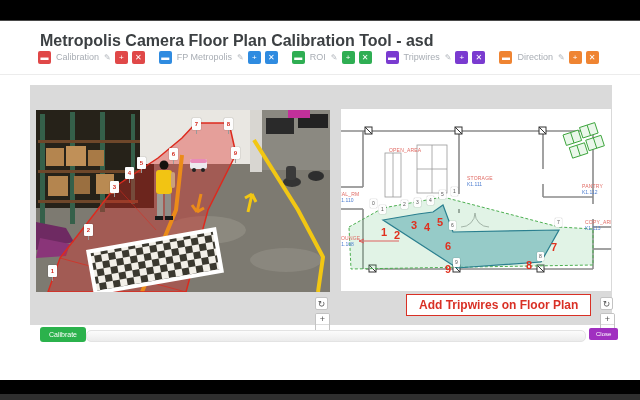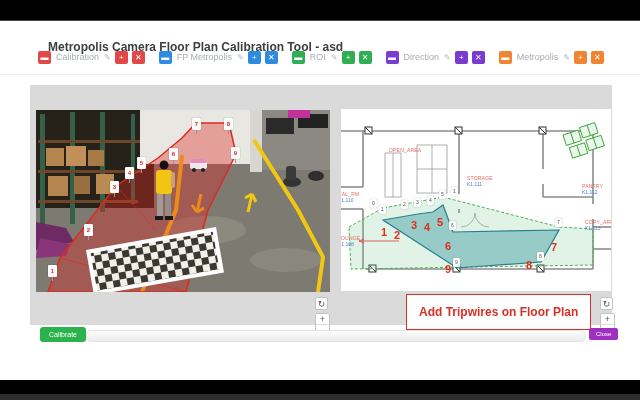--- a/index.html
+++ b/index.html
@@ -2,21 +2,21 @@
 <html><head>
 <meta charset="utf-8">
 <style>
   html,body{margin:0;padding:0;background:#000;}
   .screen{position:relative;width:640px;height:400px;overflow:hidden;background:#000;
           font-family:"Liberation Sans",sans-serif;}
   .letterbox-top{position:absolute;left:0;top:0;width:640px;height:20px;background:#000;border-bottom:1px solid #4a4a4a;}
   .letterbox-bottom{position:absolute;left:0;top:380px;width:640px;height:14px;background:#000;}
   .letterbox-strip{position:absolute;left:0;top:394px;width:640px;height:6px;background:#2e2e2e;}
   .page{position:absolute;left:0;top:21px;width:640px;height:359px;background:#fff;}
-  .page-title{position:absolute;left:40px;top:11px;font-size:12px;font-weight:bold;color:#3c4043;margin:8px;}
+  .page-title{position:absolute;left:40px;top:11px;font-size:16px;font-weight:bold;color:#3c4043;margin:0;}
   
   .toolbar{position:absolute;left:38px;top:28px;height:16px;display:flex;align-items:center;gap:5px;}
   .tb-group{display:flex;align-items:center;gap:4px;margin-right:9px;}
   .tb-btn{width:13px;height:13px;border:none;border-radius:2px;color:#fff;font-size:8px;line-height:13px;
           text-align:center;padding:0;cursor:pointer;display:inline-block;}
   .tb-label{font-size:9px;color:#a8adb4;margin:0 1px 0 1px;white-space:nowrap;}
   .tb-pencil{font-size:8px;color:#b5b9bf;}
   .toolbar-divider{position:absolute;left:0;top:53px;width:640px;height:0;border-top:1px solid #ececec;}
   
   .workspace{position:absolute;left:30px;top:64px;width:582px;height:240px;background:#dadada;}
@@ -36,21 +36,21 @@
   .room .rname{display:block;font-size:5px;color:#e06a63;letter-spacing:.2px;}
   .room .rcode{display:block;font-size:5px;color:#4f7fd0;}
   
   .pc-refresh{position:absolute;width:13px;height:13px;background:#fff;border:1px solid #c3c3c3;border-radius:2px;
               font-size:9px;line-height:12px;text-align:center;color:#555;padding:0;cursor:pointer;}
   .pc-zoom{position:absolute;width:13px;background:#fff;border:1px solid #c3c3c3;border-radius:2px;overflow:hidden;}
   .pc-zoom button{display:block;width:13px;height:11px;border:none;background:#fff;font-size:9px;line-height:10px;
                   color:#555;padding:0;cursor:pointer;}
   .pc-zoom button:first-child{border-bottom:1px solid #ddd;}
   .fp-note{position:absolute;left:376px;top:209px;background:#fff;border:1px solid #d93025;color:#d93025;
-           font-size:12px;font-weight:bold;padding:10px 12px;white-space:nowrap;}
+           font-size:12px;font-weight:bold;padding:3px 12px;white-space:nowrap;}
   
   .bottombar{position:absolute;left:0;top:305px;width:640px;height:22px;}
   .btn-calibrate{position:absolute;left:40px;top:1px;background:#2bb24c;color:#fff;border:none;border-radius:3px;
                  font-size:7px;padding:4px 9px;cursor:pointer;}
   .progress-track{position:absolute;left:86px;top:4px;width:498px;height:10px;border-radius:5px;
                   background:linear-gradient(#fcfcfc,#ececec);border:1px solid #e3e3e3;}
   .btn-close{position:absolute;left:589px;top:2px;background:#a030c0;color:#fff;border:none;border-radius:2px;
              font-size:6px;padding:3px 7px;cursor:pointer;}
 </style>
 </head>
@@ -79,28 +79,28 @@
         </div>
         <div class="tb-group">
           <button class="tb-btn" style="background: rgb(47, 174, 83);">▬</button>
           <span class="tb-label">ROI</span>
           <span class="tb-pencil">✎</span>
           <button class="tb-btn" style="background: rgb(47, 174, 83);">+</button>
           <button class="tb-btn" style="background: rgb(47, 174, 83);">✕</button>
         </div>
         <div class="tb-group">
           <button class="tb-btn" style="background: rgb(122, 59, 208);">▬</button>
-          <span class="tb-label">Direction</span>
+          <span class="tb-label">Tripwires</span>
           <span class="tb-pencil">✎</span>
           <button class="tb-btn" style="background: rgb(122, 59, 208);">+</button>
           <button class="tb-btn" style="background: rgb(122, 59, 208);">✕</button>
         </div>
         <div class="tb-group">
           <button class="tb-btn" style="background: rgb(239, 132, 50);">▬</button>
-          <span class="tb-label">Metropolis</span>
+          <span class="tb-label">Direction</span>
           <span class="tb-pencil">✎</span>
           <button class="tb-btn" style="background: rgb(239, 132, 50);">+</button>
           <button class="tb-btn" style="background: rgb(239, 132, 50);">✕</button>
         </div>
       </div>
     <div class="toolbar-divider"></div>
 
     <div class="workspace">
 
       <div class="camera-panel">

